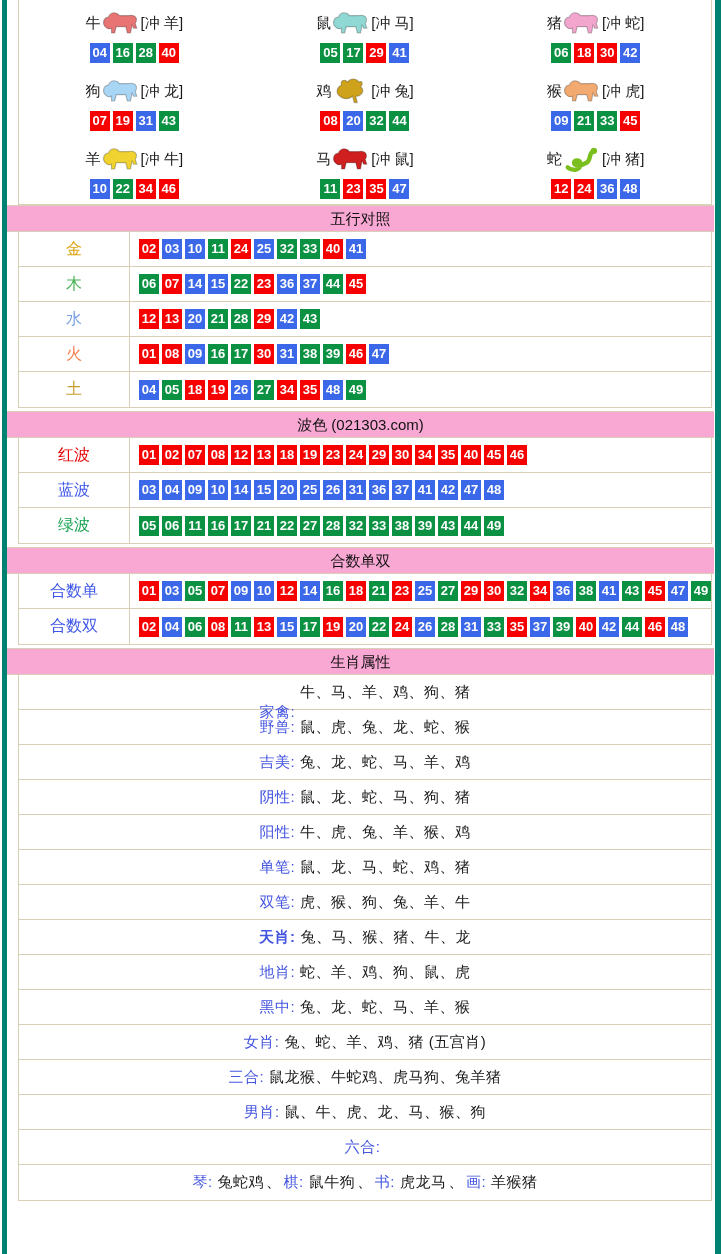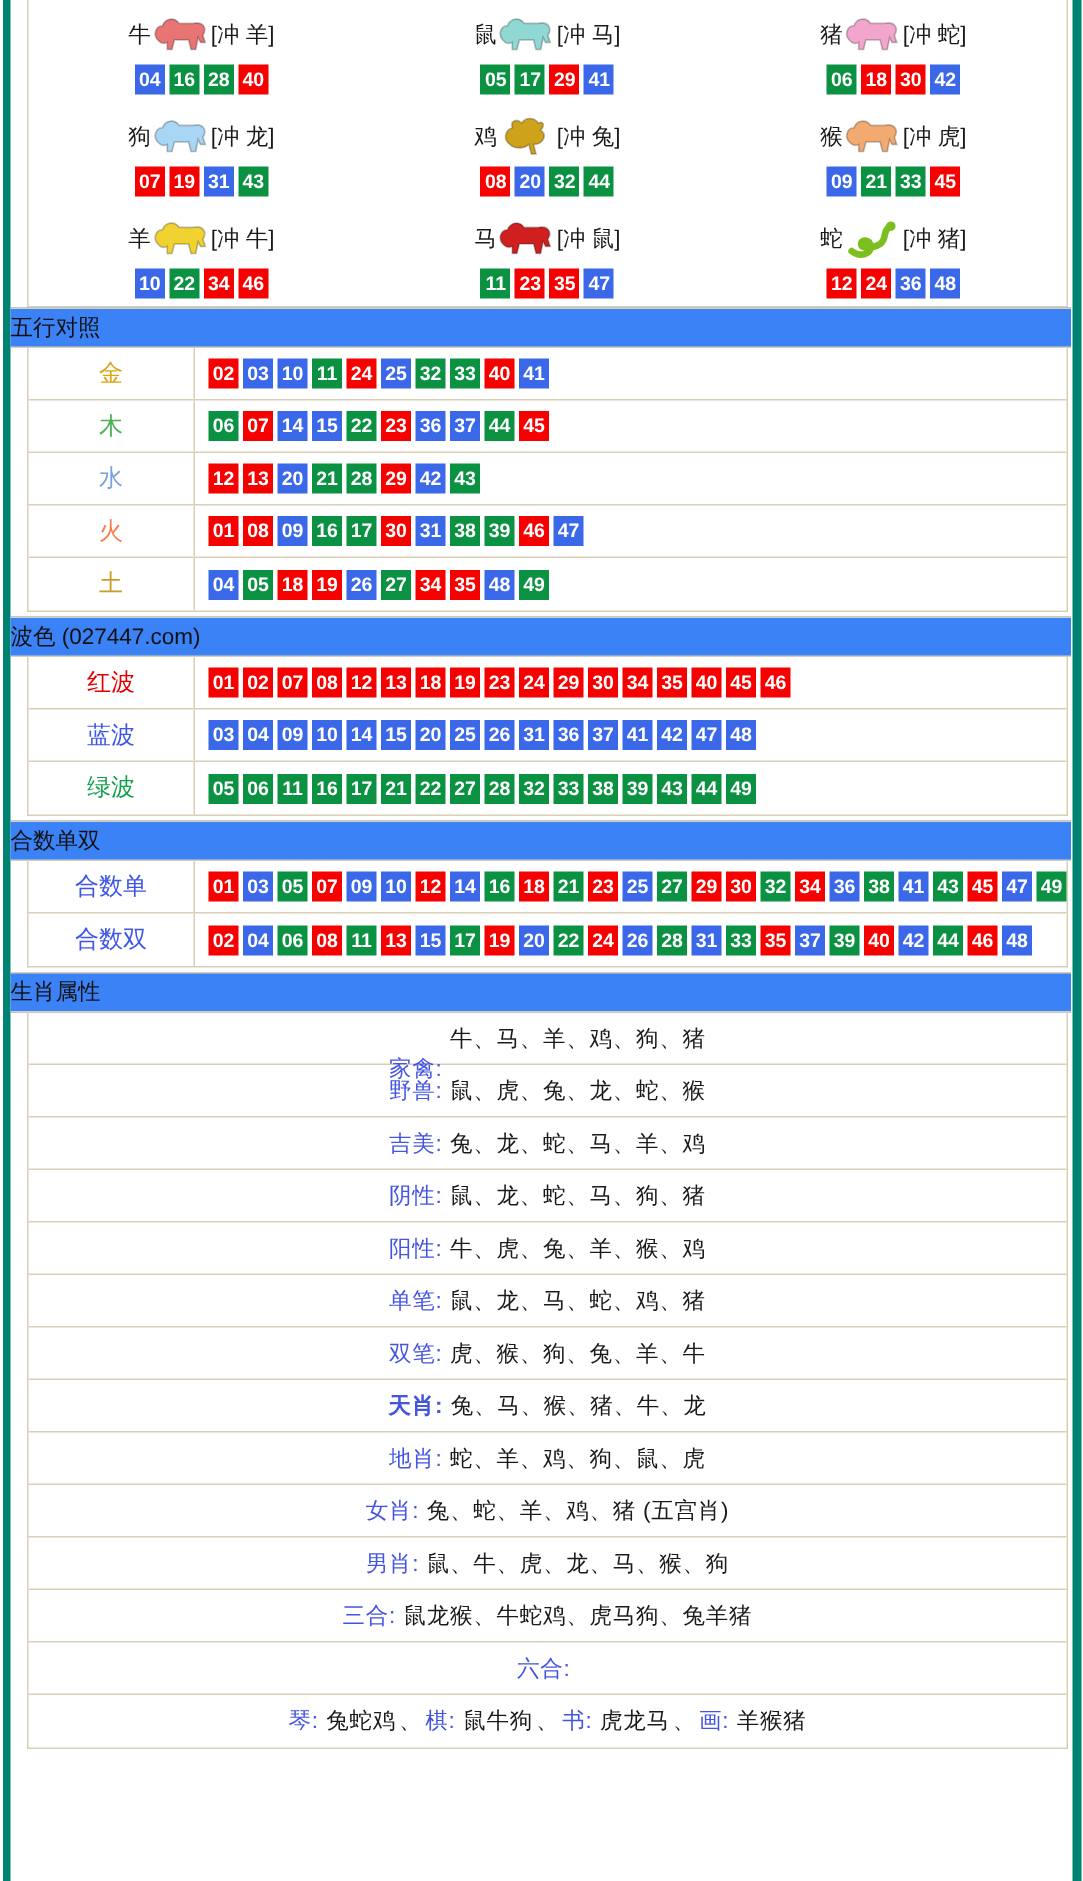--- a/index.html
+++ b/index.html
@@ -21,22 +21,22 @@
     display:grid; grid-template-columns:repeat(3,1fr);
   }
   .zcell { height:68px; display:flex; flex-direction:column; align-items:center; justify-content:center; }
   .zname { display:flex; align-items:center; font-size:15px; height:36px; }
   .zicon { margin:0 1px; }
   .zballs { display:flex; gap:3px; margin-top:2px; }
 
   
   .sec + .sec { margin-top:3px; }
   .sec-header {
-    background:#3b82f6; border-top:1px solid #d8cfb6; border-bottom:1px solid #d8cfb6;
-    height:25px; line-height:25px; text-align:left; font-size:15px; color:#111;
+    background:#f9a8d4; border-top:1px solid #d8cfb6; border-bottom:1px solid #d8cfb6;
+    height:25px; line-height:25px; text-align:center; font-size:15px; color:#111;
   }
 
   
   .tbl { margin:0 2px 0 11px; border:1px solid #d8cfb6; border-top:none; }
   .row { display:flex; align-items:center; height:35px; box-sizing:border-box; border-bottom:1px solid #d8cfb6; }
   .row:last-child { border-bottom:none; }
   .row-label {
     width:110px; align-self:stretch; flex:none;
     border-right:1px solid #d8cfb6;
     display:flex; align-items:center; justify-content:center;
@@ -275,21 +275,21 @@
             <span class="ball" style="background: rgb(246, 0, 0);">34</span>
             <span class="ball" style="background: rgb(246, 0, 0);">35</span>
             <span class="ball" style="background: rgb(59, 104, 232);">48</span>
             <span class="ball" style="background: rgb(10, 145, 65);">49</span>
           </div>
         </div>
       </div>
   </div>
 
   <div class="sec">
-    <div class="sec-header">波色 (027447.com)</div>
+    <div class="sec-header">波色 (021303.com)</div>
     <div class="tbl" id="tbl-bose">
         <div class="row">
           <div class="row-label" style="color: rgb(228, 0, 0);">红波</div>
           <div class="row-balls">
             <span class="ball" style="background: rgb(246, 0, 0);">01</span>
             <span class="ball" style="background: rgb(246, 0, 0);">02</span>
             <span class="ball" style="background: rgb(246, 0, 0);">07</span>
             <span class="ball" style="background: rgb(246, 0, 0);">08</span>
             <span class="ball" style="background: rgb(246, 0, 0);">12</span>
             <span class="ball" style="background: rgb(246, 0, 0);">13</span>
@@ -449,30 +449,34 @@
         </div>
         <div class="row attr-row">
           <span class="attr-label" style="color: rgb(68, 85, 224); font-weight: bold;">天肖:</span>
           <span>兔、马、猴、猪、牛、龙</span>
         </div>
         <div class="row attr-row">
           <span class="attr-label" style="color: rgb(68, 85, 224);">地肖:</span>
           <span>蛇、羊、鸡、狗、鼠、虎</span>
         </div>
         <div class="row attr-row">
+          <span class="attr-label" style="color: rgb(68, 85, 224);">黑中:</span>
+          <span>兔、龙、蛇、马、羊、猴</span>
+        </div>
+        <div class="row attr-row">
           <span class="attr-label" style="color: rgb(68, 85, 224);">女肖:</span>
           <span>兔、蛇、羊、鸡、猪 (五宫肖)</span>
         </div>
         <div class="row attr-row">
+          <span class="attr-label" style="color: rgb(68, 85, 224);">三合:</span>
+          <span>鼠龙猴、牛蛇鸡、虎马狗、兔羊猪</span>
+        </div>
+        <div class="row attr-row">
           <span class="attr-label" style="color: rgb(68, 85, 224);">男肖:</span>
           <span>鼠、牛、虎、龙、马、猴、狗</span>
-        </div>
-        <div class="row attr-row">
-          <span class="attr-label" style="color: rgb(68, 85, 224);">三合:</span>
-          <span>鼠龙猴、牛蛇鸡、虎马狗、兔羊猪</span>
         </div>
         <div class="row attr-row">
           <span class="attr-label" style="color: rgb(68, 85, 224);">六合:</span>
         </div>
         <div class="row attr-row">
           <span class="attr-label" style="color: rgb(68, 85, 224);">琴:</span>
           <span>兔蛇鸡</span>
           <span class="attr-sep">、</span>
           <span class="attr-label" style="color: rgb(68, 85, 224);">棋:</span>
           <span>鼠牛狗</span>

